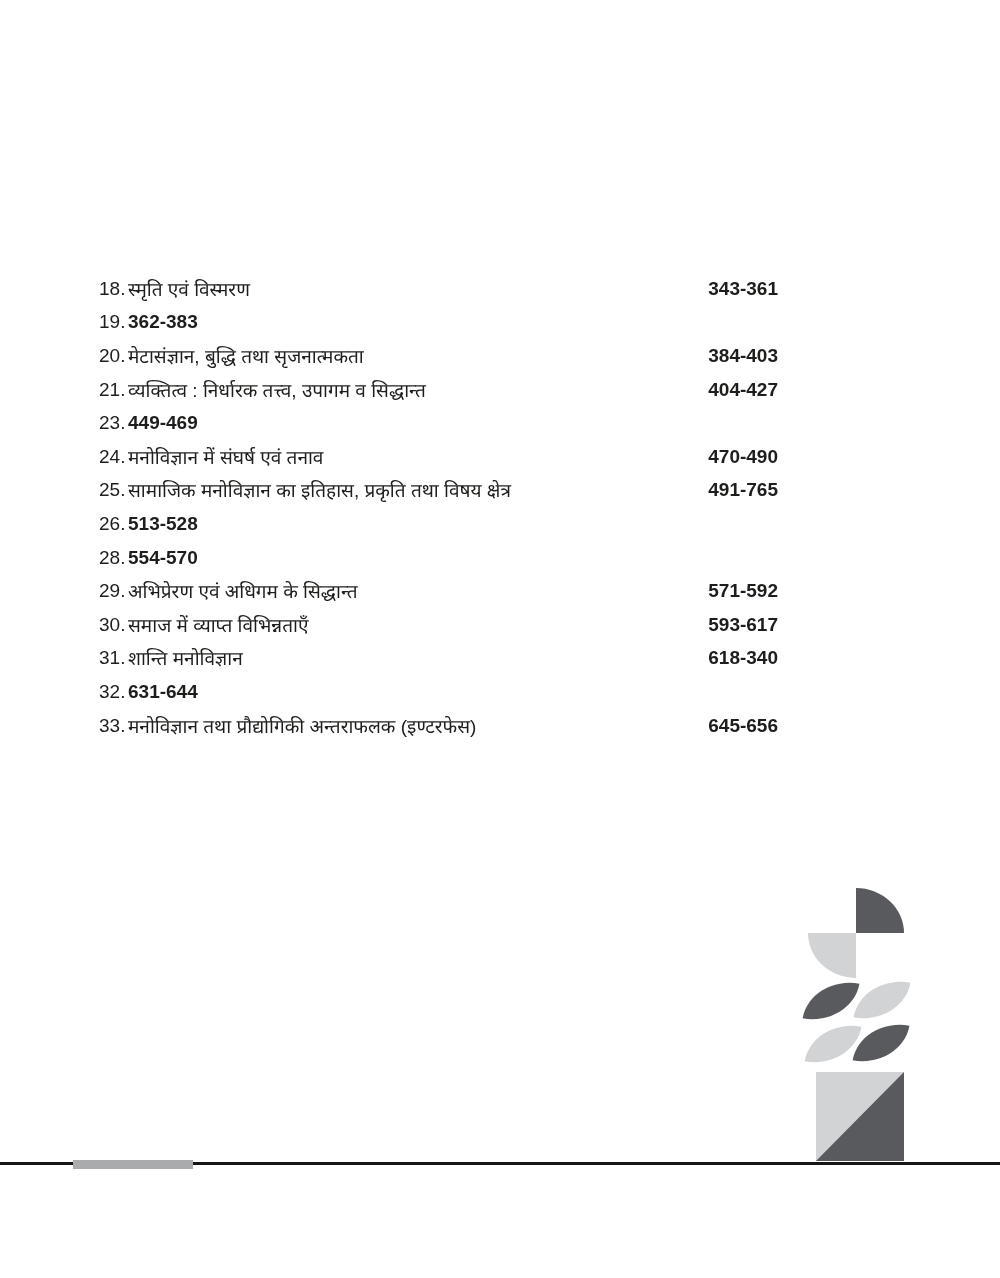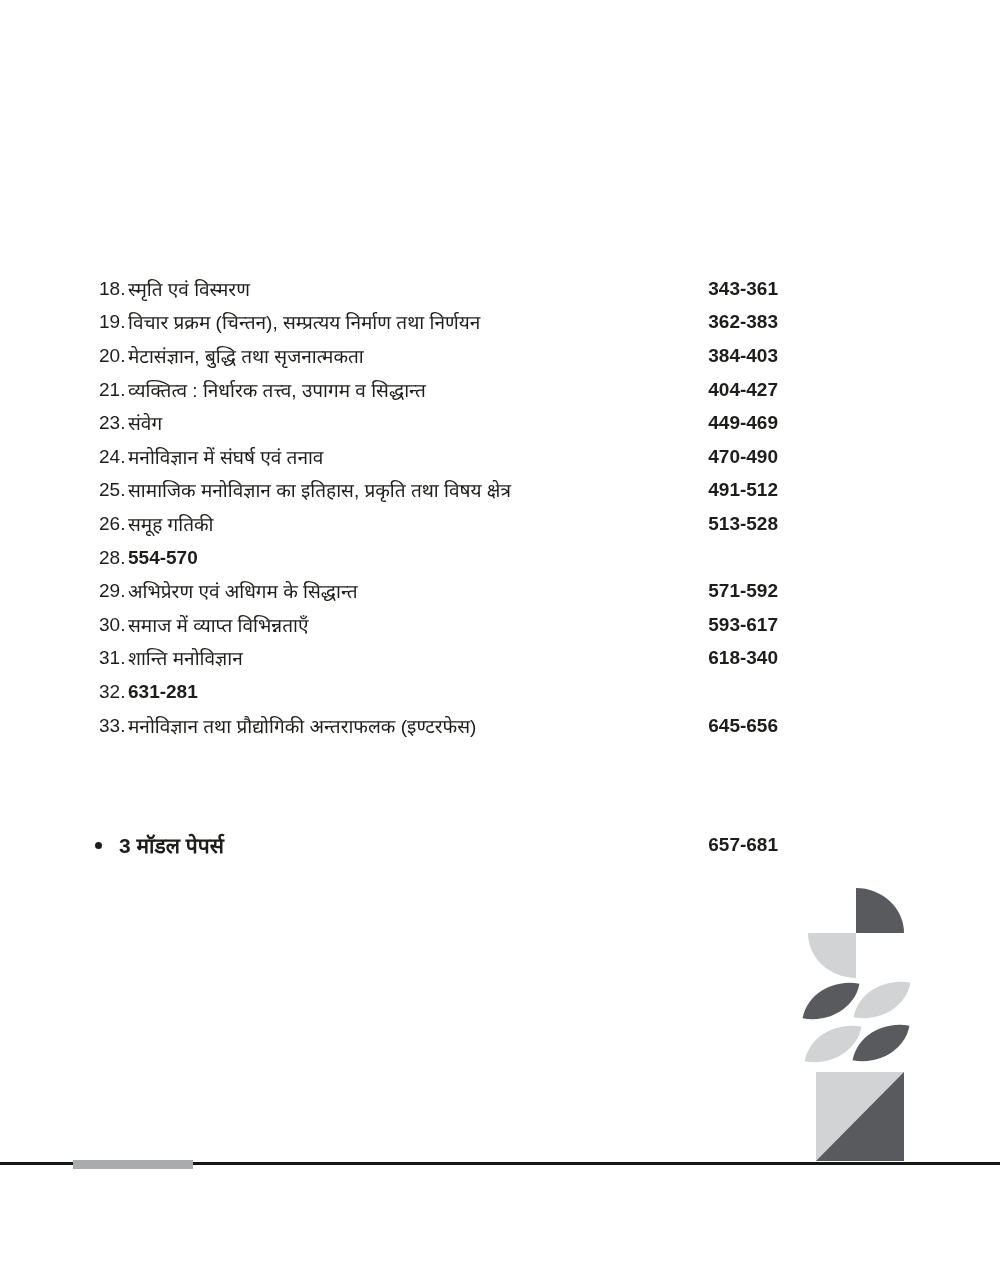--- a/index.html
+++ b/index.html
@@ -132,51 +132,48 @@
 <div class="page" style="--text: #1d1d1b; --page-bg: #ffffff; --dark-gray: #595a5e; --light-gray: #d2d3d5; --bar-gray: #aaabad; --rule: #161616;">
 
   <ol class="toc">
       <li class="toc-row">
       <span class="toc-num">18.</span>
       <span class="toc-title">स्मृति एवं विस्मरण</span>
       <span class="toc-pages">343-361</span>
     </li>
       <li class="toc-row">
       <span class="toc-num">19.</span>
-      <span class="toc-title">विचार प्रक्रम (चिन्तन), सम्प्रत्यय निर्माण तथा निर्णयन</span>
       <span class="toc-pages">362-383</span>
     </li>
       <li class="toc-row">
       <span class="toc-num">20.</span>
       <span class="toc-title">मेटासंज्ञान, बुद्धि तथा सृजनात्मकता</span>
       <span class="toc-pages">384-403</span>
     </li>
       <li class="toc-row">
       <span class="toc-num">21.</span>
       <span class="toc-title">व्यक्तित्व : निर्धारक तत्त्व, उपागम व सिद्धान्त</span>
       <span class="toc-pages">404-427</span>
     </li>
       <li class="toc-row">
       <span class="toc-num">23.</span>
-      <span class="toc-title">संवेग</span>
       <span class="toc-pages">449-469</span>
     </li>
       <li class="toc-row">
       <span class="toc-num">24.</span>
       <span class="toc-title">मनोविज्ञान में संघर्ष एवं तनाव</span>
       <span class="toc-pages">470-490</span>
     </li>
       <li class="toc-row">
       <span class="toc-num">25.</span>
       <span class="toc-title">सामाजिक मनोविज्ञान का इतिहास, प्रकृति तथा विषय क्षेत्र</span>
-      <span class="toc-pages">491-512</span>
+      <span class="toc-pages">491-765</span>
     </li>
       <li class="toc-row">
       <span class="toc-num">26.</span>
-      <span class="toc-title">समूह गतिकी</span>
       <span class="toc-pages">513-528</span>
     </li>
       <li class="toc-row">
       <span class="toc-num">28.</span>
       <span class="toc-pages">554-570</span>
     </li>
       <li class="toc-row">
       <span class="toc-num">29.</span>
       <span class="toc-title">अभिप्रेरण एवं अधिगम के सिद्धान्त</span>
       <span class="toc-pages">571-592</span>
@@ -186,34 +183,29 @@
       <span class="toc-title">समाज में व्याप्त विभिन्नताएँ</span>
       <span class="toc-pages">593-617</span>
     </li>
       <li class="toc-row">
       <span class="toc-num">31.</span>
       <span class="toc-title">शान्ति मनोविज्ञान</span>
       <span class="toc-pages">618-340</span>
     </li>
       <li class="toc-row">
       <span class="toc-num">32.</span>
-      <span class="toc-pages">631-281</span>
+      <span class="toc-pages">631-644</span>
     </li>
       <li class="toc-row">
       <span class="toc-num">33.</span>
       <span class="toc-title">मनोविज्ञान तथा प्रौद्योगिकी अन्तराफलक (इण्टरफेस)</span>
       <span class="toc-pages">645-656</span>
     </li>
     </ol>
 
-  <div class="model-row">
-    <span class="model-bullet"></span>
-    <span class="model-label">3 मॉडल पेपर्स</span>
-    <span class="model-pages">657-681</span>
-  </div>
 
   <div class="logo">
     <div class="piece q-dark"></div>
     <div class="piece q-light"></div>
     <div class="piece leaf leaf-r3-left"></div>
     <div class="piece leaf leaf-r3-right"></div>
     <div class="piece leaf leaf-r4-left"></div>
     <div class="piece leaf leaf-r4-right"></div>
     <div class="piece logo-base">
       <div class="tri"></div>

